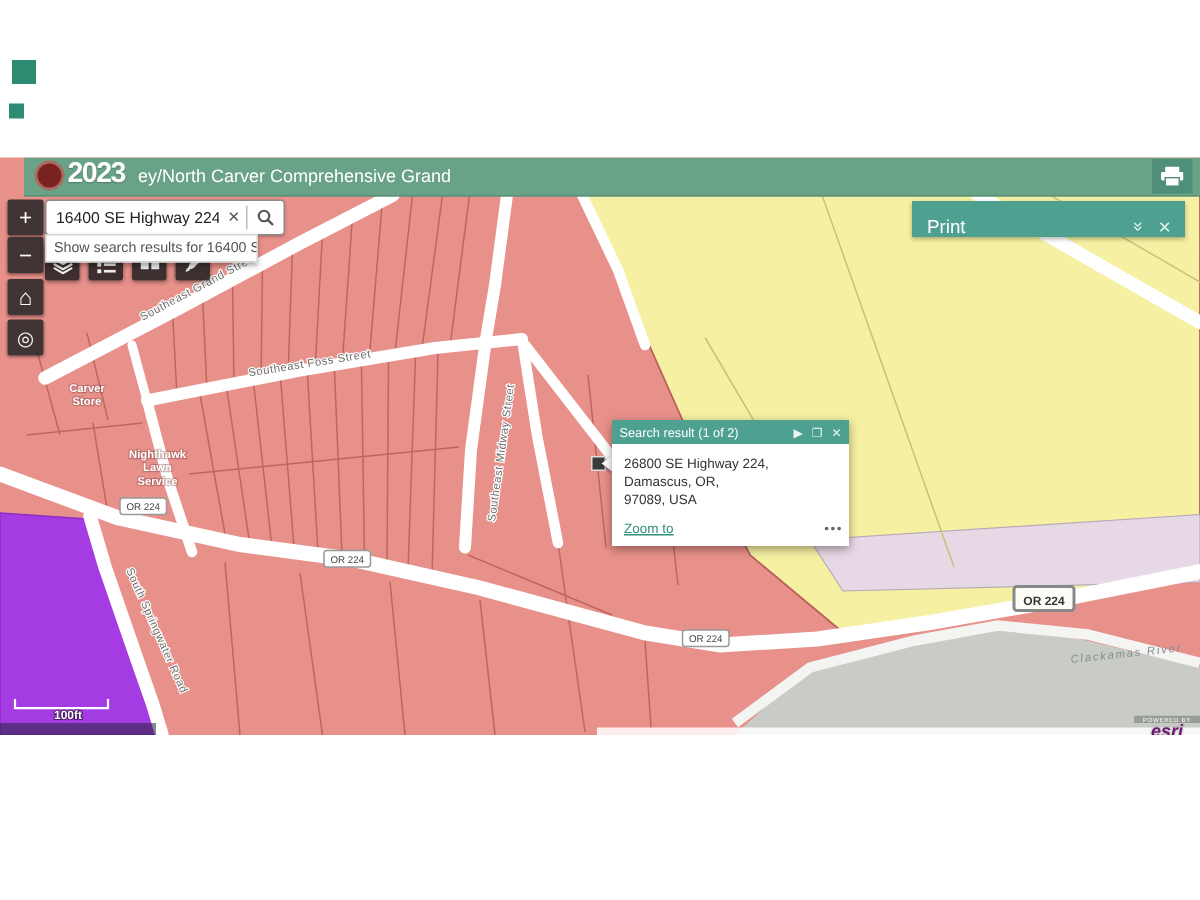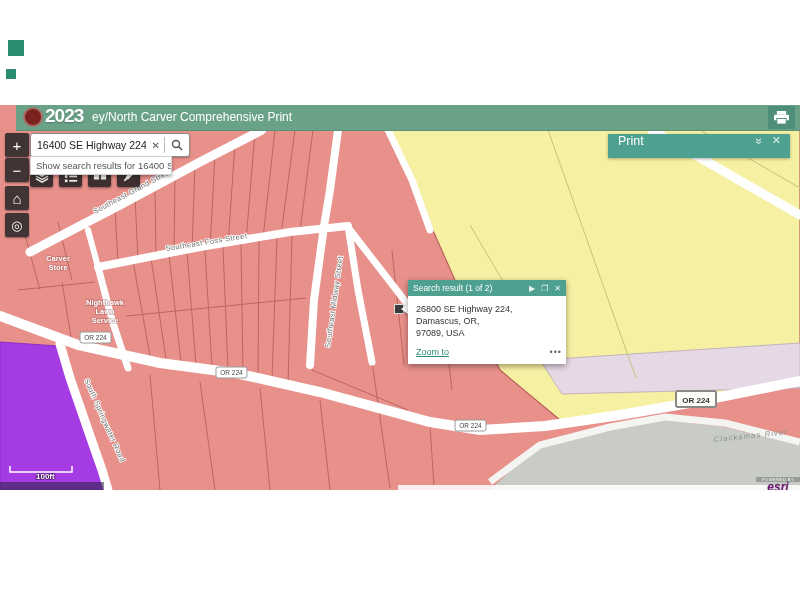--- a/index.html
+++ b/index.html
@@ -18,21 +18,21 @@
   
   .search{position:absolute;left:30px;top:28px;width:158px;height:22px;background:#fff;border:1px solid #8a8a8a;border-radius:3px;display:flex;align-items:center;z-index:31;box-shadow:0 1px 2px rgba(0,0,0,.25);}
   .search input{flex:1;border:0;outline:none;font-size:10.5px;padding:0 2px 0 6px;color:#222;min-width:0;font-family:"Liberation Sans",sans-serif;background:transparent;}
   .search .clr{font-size:10px;color:#555;padding:0 4px;cursor:pointer;}
   .search .sep{width:1px;height:16px;background:#bbb;}
   .search .mag{width:24px;display:flex;align-items:center;justify-content:center;cursor:pointer;}
   .sugg{position:absolute;left:30px;top:51px;width:135px;height:17px;background:#fff;border:1px solid #d2d2d2;box-shadow:0 2px 3px rgba(0,0,0,.3);font-size:9.5px;color:#555;line-height:17px;padding-left:5px;z-index:32;cursor:pointer;white-space:nowrap;overflow:hidden;}
   .wrow{position:absolute;left:30px;top:59px;display:flex;gap:6px;z-index:29;}
   .wbtn{width:23px;height:23px;background:rgba(30,30,30,.85);border-radius:2px;display:flex;align-items:center;justify-content:center;cursor:pointer;box-shadow:0 1px 3px rgba(0,0,0,.45);}
   
-  .print{position:absolute;left:608px;top:29px;width:182px;height:24px;background:#4ea091;z-index:33;display:flex;align-items:flex-start;box-shadow:0 1px 3px rgba(0,0,0,.3);}
+  .print{position:absolute;left:608px;top:29px;width:182px;height:24px;background:#4ea091;z-index:33;display:flex;align-items:flex-end;box-shadow:0 1px 3px rgba(0,0,0,.3);}
   .print .pt{color:#fff;font-size:12.5px;margin-left:10px;flex:1;}
   .print .pi{color:#dff0ea;font-size:11px;margin-right:9px;cursor:pointer;}
   .print .pchev{display:inline-block;transform:rotate(90deg);font-size:12px;}
   
   .popup{position:absolute;left:408px;top:175px;width:158px;z-index:34;box-shadow:0 2px 6px rgba(0,0,0,.4);}
   .popup .ph{background:#4ea091;height:16px;display:flex;align-items:center;color:#fff;font-size:8.5px;padding:0 5px;}
   .popup .ph .t{flex:1;}
   .popup .ph .hi{margin-left:6px;font-size:8px;cursor:pointer;color:#eaf6f1;}
   .popup .pb{background:#fff;font-size:9px;color:#333;padding:7px 8px 5px 8px;line-height:1.35;}
   .popup .pf{background:#fff;display:flex;align-items:center;padding:3px 4px 7px 8px;}
@@ -170,21 +170,21 @@
 
     <g>
       <path d="M10 336 v6 h62 v-6" fill="none" stroke="#fff" stroke-width="1.5"></path>
       <text class="scalelbl" x="36" y="349">100ft</text>
     </g>
   </svg>
 
   <div class="hdr">
     <div class="hdr-logo"></div>
     <div class="hdr-year">2023</div>
-    <div class="hdr-title">ey/North Carver Comprehensive Print</div>
+    <div class="hdr-title">ey/North Carver Comprehensive Grand</div>
     <div class="hdr-btn" style="left:752px;">
       <svg width="15" height="14" viewBox="0 0 16 15">
         <rect x="3" y="0" width="10" height="4" fill="#fff"></rect>
         <rect x="0" y="4" width="16" height="6" rx="1" fill="#fff"></rect>
         <rect x="3" y="8" width="10" height="6" fill="#fff" stroke="#4f8e79" stroke-width="1"></rect>
       </svg>
     </div>
     <div class="hdr-partial">☟</div>
   </div>
 

